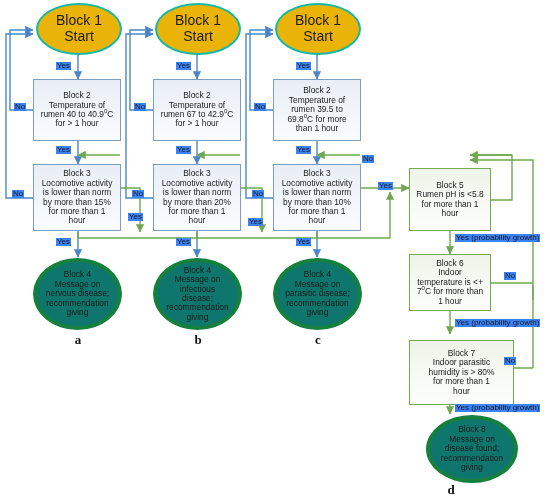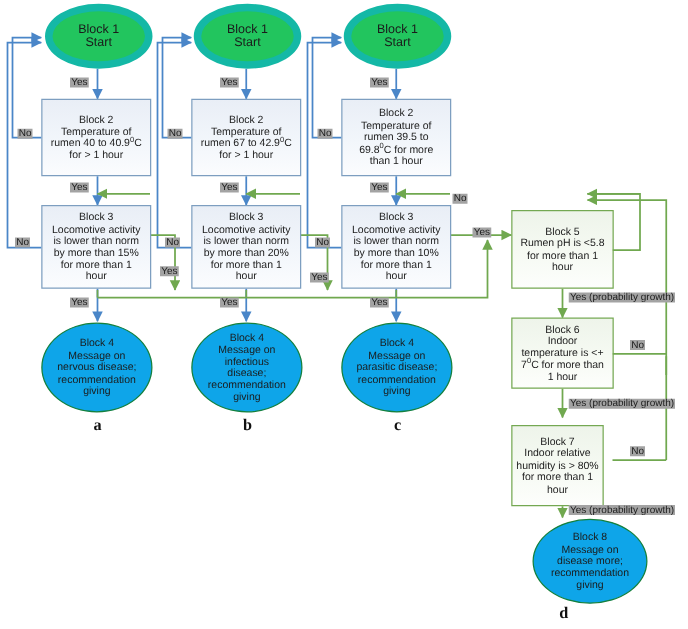--- a/index.html
+++ b/index.html
@@ -12,28 +12,28 @@
   .node .txt{display:block;line-height:1.12;padding:0 2px;}
 
   
   .box{border:1px solid #7d9ec0;background:linear-gradient(180deg,#e9eef6 0%,#f2f6fb 55%,#fbfcfe 100%);
        color:#1b1b1b;font-size:8.4px;}
   
   .boxg{border:1px solid #74a852;background:linear-gradient(180deg,#eef4ea 0%,#f6faf3 55%,#fdfefc 100%);
         color:#1b1b1b;font-size:8.4px;}
 
   
-  .oval{border:6px solid #14b8a6;border-radius:50%;background:#22c55e;color:#1b1b1b;font-size:10px;}
-  .oval-end{border:1px solid #15803d;border-radius:50%;background:#0ea5e9;color:#1b1b1b;font-size:8.4px;}
+  .oval{border:2px solid #14b8a6;border-radius:50%;background:#eab308;color:#1b1b1b;font-size:14px;}
+  .oval-end{border:4px solid #15803d;border-radius:50%;background:#0f766e;color:#1b1b1b;font-size:8.4px;}
 
   .caption{position:absolute;font-family:"Liberation Serif",serif;font-weight:bold;
            font-size:13px;color:#111;text-align:center;width:40px;}
 
   .elabel{position:absolute;font-size:8px;color:#1b1b1b;white-space:nowrap;
-          background:#a3a3a3;padding:0 1px;line-height:1;}
+          background:#3b82f6;padding:0 1px;line-height:1;}
   sup{font-size:.72em;vertical-align:super;line-height:0;}
 </style>
 </head>
 <body>
 
 <div id="stage">
 
   <svg id="wires" viewBox="0 0 550 503" xmlns="http://www.w3.org/2000/svg">
     <defs>
       <marker id="ab" markerWidth="7" markerHeight="7" refX="5.6" refY="3" orient="auto">
@@ -201,32 +201,32 @@
   </div>
 
   <div class="node boxg" style="left:409px;top:254px;width:82px;height:57px;">
     <span class="txt"><span>Block 6</span><br>
       <span>Indoor</span><br>
       <span>temperature is &lt;+</span><br>
       <span>7</span><sup>0</sup><span>C for more than</span><br>
       <span>1 hour</span></span>
   </div>
 
-  <div class="node boxg" style="left:409px;top:340px;width:74px;height:65px;">
+  <div class="node boxg" style="left:409px;top:340px;width:105px;height:65px;">
     <span class="txt"><span>Block 7</span><br>
-      <span>Indoor relative</span><br>
+      <span>Indoor parasitic</span><br>
       <span>humidity is &gt; 80%</span><br>
       <span>for more than 1</span><br>
       <span>hour</span></span>
   </div>
 
   <div class="node oval-end" style="left:426px;top:415px;width:92px;height:68px;">
     <span class="txt"><span>Block 8</span><br>
       <span>Message on</span><br>
-      <span>disease more;</span><br>
+      <span>disease found;</span><br>
       <span>recommendation</span><br>
       <span>giving</span></span>
   </div>
   <div class="caption" style="left:431px;top:482px;">d</div>
 
   <div class="elabel" style="left:56px;top:62px;">Yes</div>
   <div class="elabel" style="left:56px;top:146px;">Yes</div>
   <div class="elabel" style="left:56px;top:238px;">Yes</div>
   <div class="elabel" style="left:14px;top:103px;">No</div>
   <div class="elabel" style="left:12px;top:190px;">No</div>

